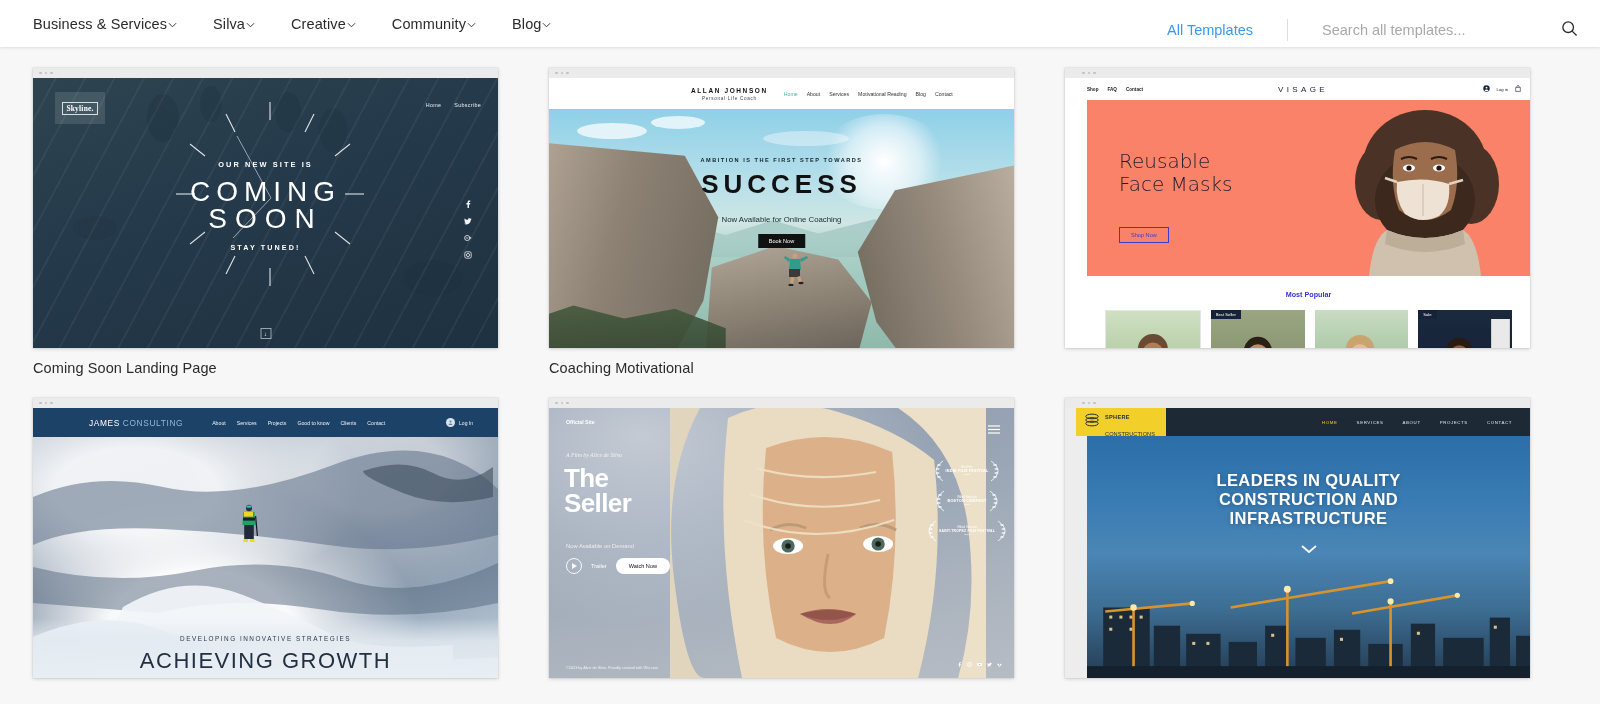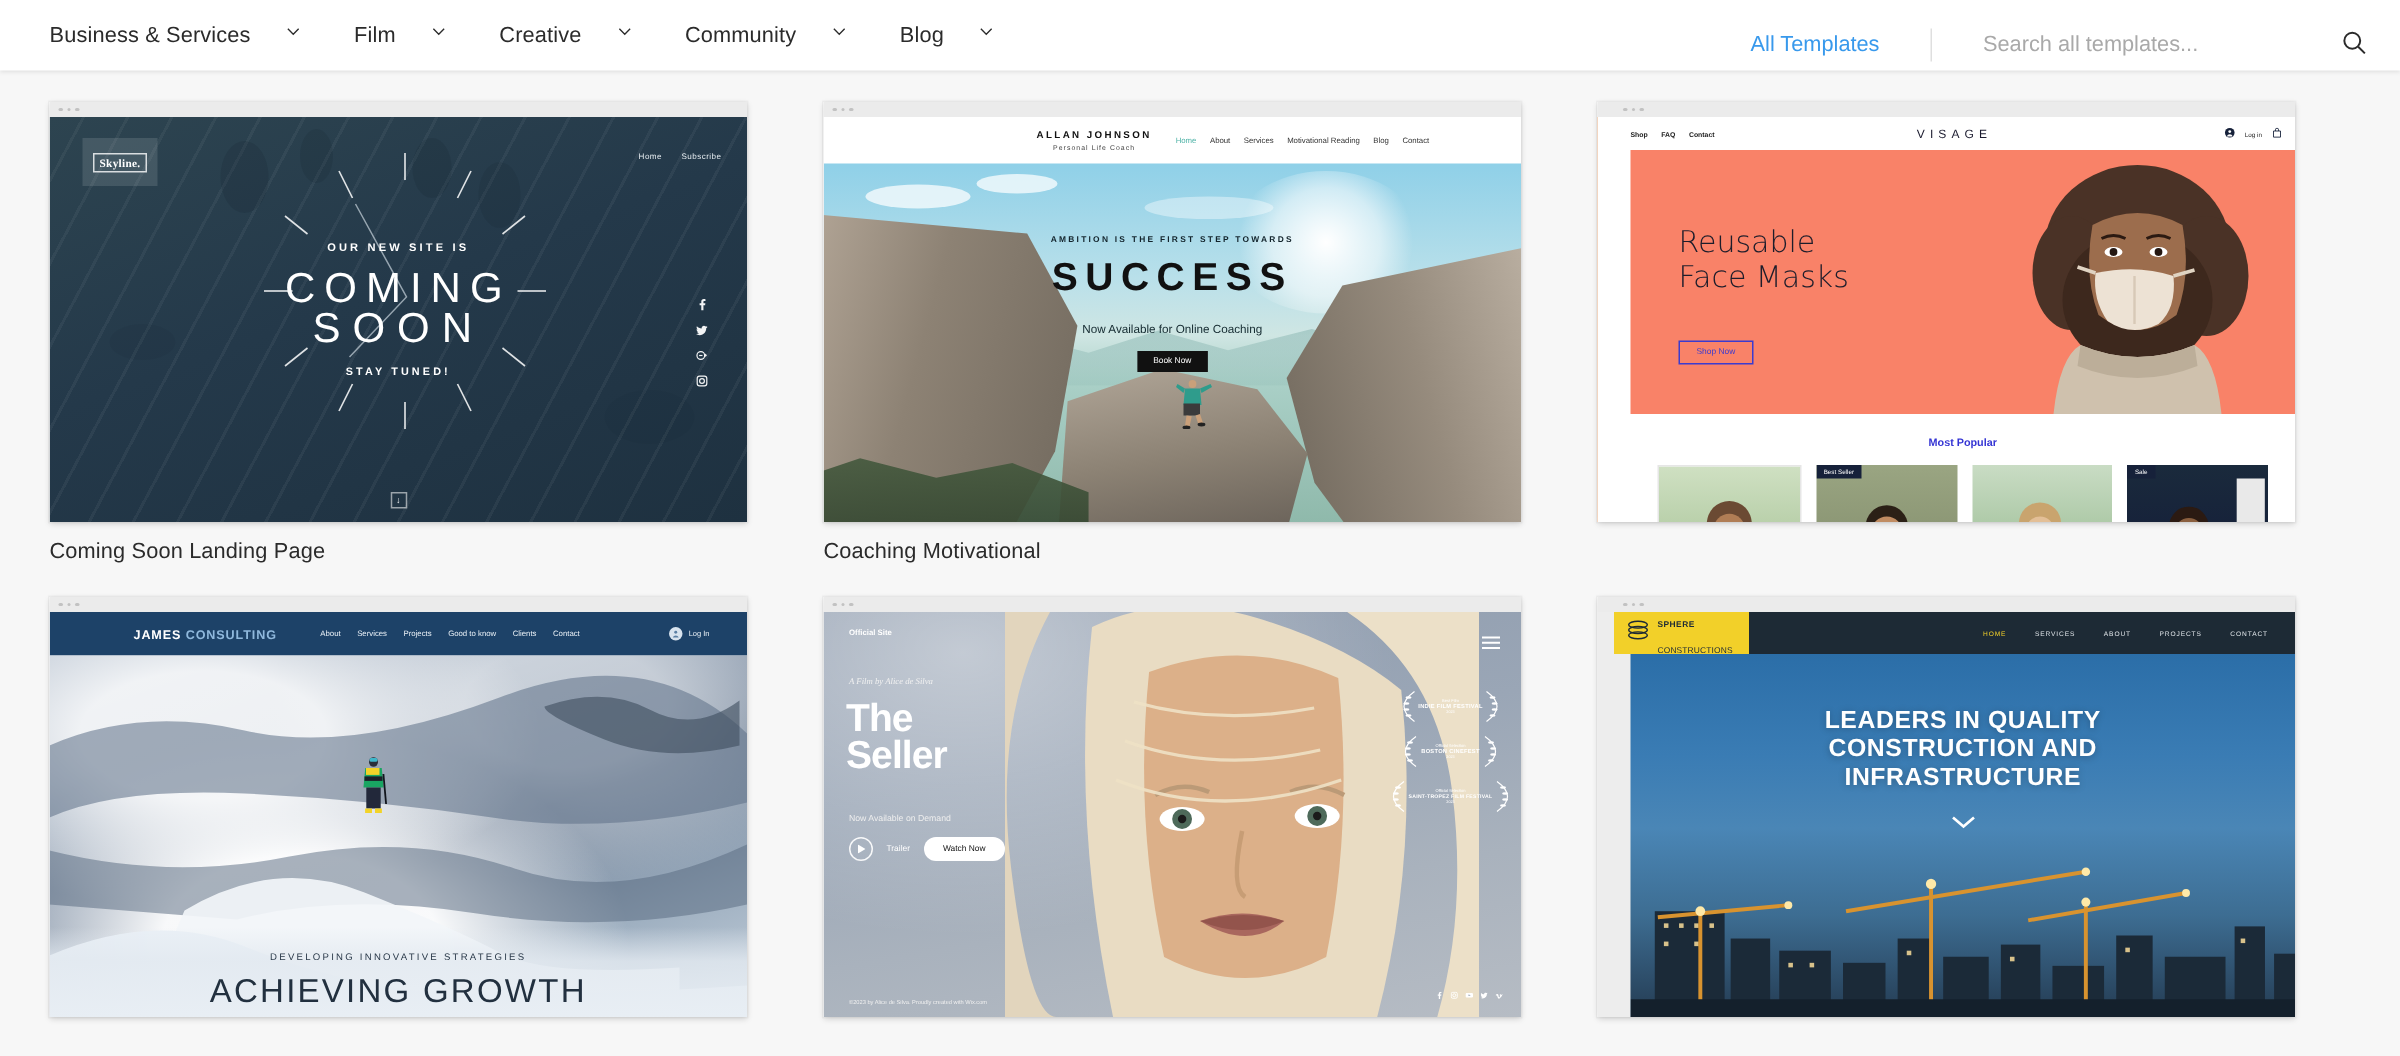--- a/index.html
+++ b/index.html
@@ -14,21 +14,21 @@
   .topnav {
     position: absolute; top: 0; left: 0;
     width: 1600px; height: 47px;
     background: #ffffff;
     display: flex; align-items: center;
     box-shadow: 0 1px 3px rgba(0,0,0,0.10);
     z-index: 50;
   }
   .nav-left { display: flex; align-items: center; padding-left: 33px; gap: 36px; }
   .nav-item {
-    display: flex; align-items: center; gap: 24px;
+    display: flex; align-items: flex-end; gap: 1px;
     font-size: 14.5px; color: #2b2b2b; cursor: pointer;
     white-space: nowrap; letter-spacing: .1px;
   }
   .caret { width: 9px; height: 9px; position: relative; top: -1px; }
   .caret svg { display: block; }
 
   .nav-right {
     margin-left: auto; display: flex; align-items: center;
     padding-right: 22px; gap: 0px; margin-top: 12px;
   }
@@ -181,21 +181,21 @@
             font-size: 7.2px; color: #3535d4; font-weight: 700; }
   .t3-prods { position: absolute; left: 11px; right: 0; top: 232px; height: 48px;
               display: flex; gap: 10px; padding: 0 18px; }
   .t3-prod { flex: 1; height: 48px; position: relative; overflow: hidden; }
   .t3-tag { position: absolute; left: 0; top: 0; background: #16213a; color: #fff;
             font-size: 4.2px; padding: 2px 5px; z-index: 2; }
 
   
   .t4 { position: absolute; inset: 0; background: #e8edf2; overflow: hidden; }
   .t4-nav { height: 29px; background: #1d4268; display: flex; align-items: center; }
-  .t4-brand { margin-left: 56px; font-size: 8.4px; font-weight: 700; letter-spacing: .6px; }
+  .t4-brand { margin-left: 56px; font-size: 8.4px; font-weight: 400; letter-spacing: .6px; }
   .t4-brand .w { color: #fff; }
   .t4-brand .b { color: #8fb8dc; }
   .t4-links { display: flex; gap: 11px; margin-left: 29px; }
   .t4-links span { font-size: 5.2px; color: #eaf1f7; }
   .t4-login { margin-left: auto; margin-right: 25px; display: flex; align-items: center; gap: 4px; }
   .t4-login .av { width: 9px; height: 9px; border-radius: 50%; background: #d8e3ee;
                   display: flex; align-items: center; justify-content: center; }
   .t4-login span { font-size: 5px; color: #eaf1f7; }
   .t4-photo { position: absolute; top: 29px; left: 0; right: 0; bottom: 0;
     background:
@@ -267,21 +267,21 @@
   <div class="nav-left">
     <div class="nav-item">
       <span>Business &amp; Services</span>
       <span class="caret">
         <svg viewBox="0 0 10 6" width="9" height="6">
             <path d="M1 1l4 4 4-4" fill="none" stroke="#2b2b2b" stroke-width="1"></path>
           </svg>
       </span>
     </div>
     <div class="nav-item">
-      <span>Film</span>
+      <span>Silva</span>
       <span class="caret">
         <svg viewBox="0 0 10 6" width="9" height="6">
             <path d="M1 1l4 4 4-4" fill="none" stroke="#2b2b2b" stroke-width="1"></path>
           </svg>
       </span>
     </div>
     <div class="nav-item">
       <span>Creative</span>
       <span class="caret">
         <svg viewBox="0 0 10 6" width="9" height="6">

